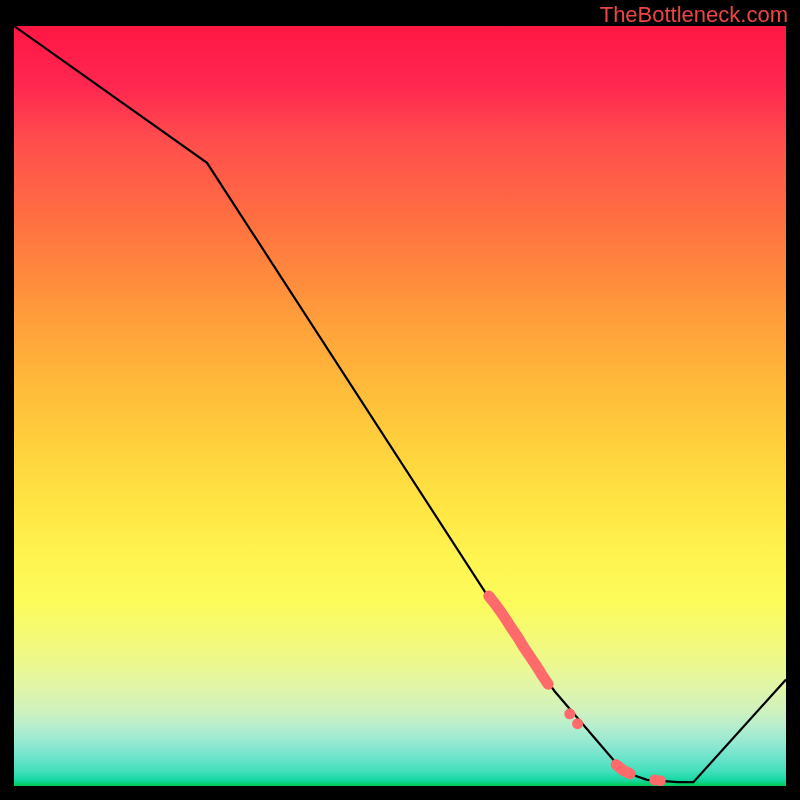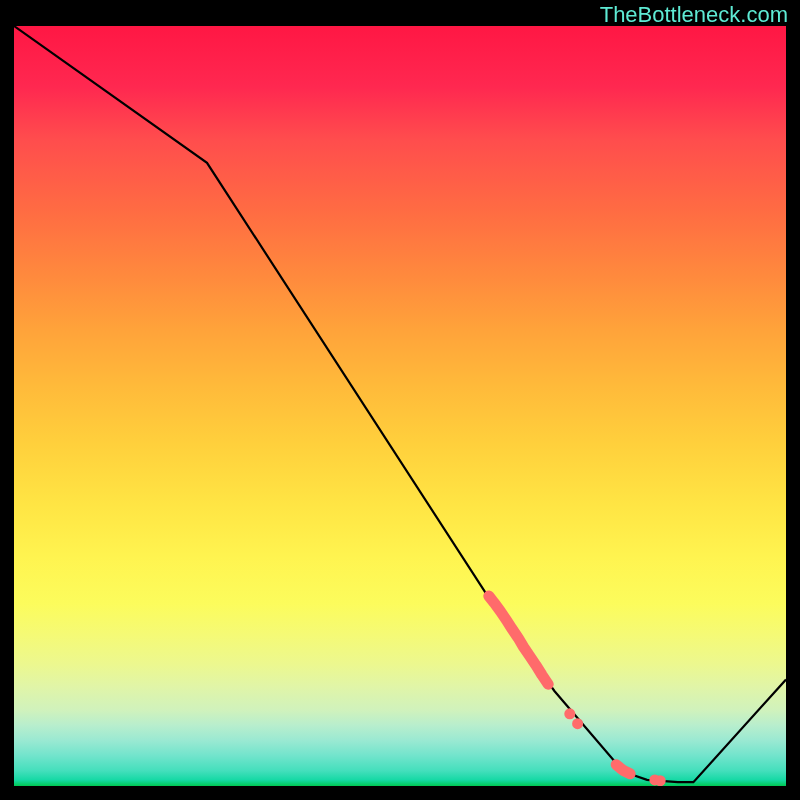--- a/index.html
+++ b/index.html
@@ -8,21 +8,21 @@
     height: 800px;
     background: #000;
     position: relative;
     font-family: Arial, sans-serif;
     overflow: hidden;
   }
   .watermark {
     position: absolute;
     top: 2px;
     right: 12px;
-    color: #5eead4;
+    color: #ef4444;
     font-size: 22px;
     font-weight: 500;
     z-index: 10;
     font-family: Arial, sans-serif;
   }
   .plot-area {
     position: absolute;
     left: 14px;
     top: 26px;
     width: 772px;

